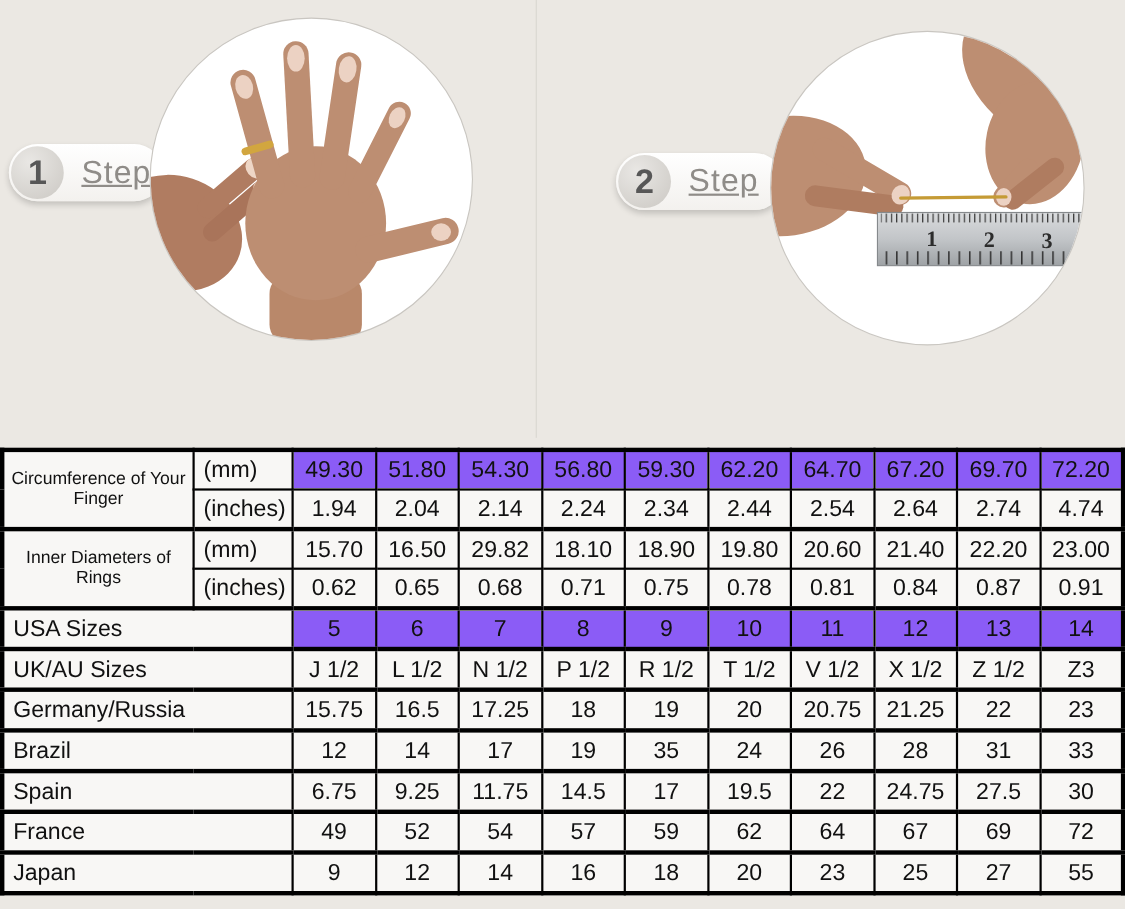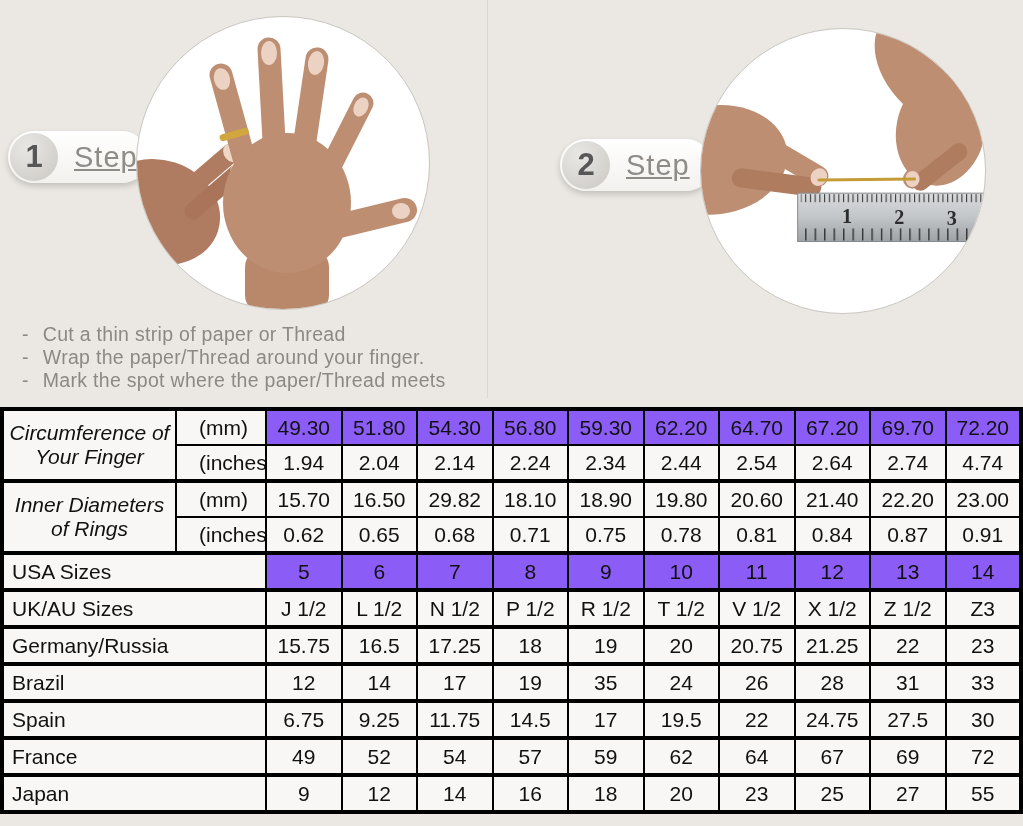--- a/index.html
+++ b/index.html
@@ -50,22 +50,22 @@
   
   .size-table{
     width:1023px;border-collapse:collapse;table-layout:fixed;
     border:4px solid #000;background:#f8f7f5;
     font-size:21px;color:#111;margin-top:0;
   }
   .size-table td{
     border:2px solid #000;height:31px;padding:1px 2px;
     text-align:center;vertical-align:middle;overflow:hidden;
   }
-  .size-table td.lbl{font-size:21px;line-height:1.15;padding:1px 4px;font-style:italic;}
-  .size-table td.unit{text-align:left;padding-left:22px;}
+  .size-table td.lbl{font-size:16px;line-height:1.15;padding:1px 4px;}
+  .size-table td.unit{text-align:left;padding-left:8px;}
   .size-table td.country{text-align:left;padding-left:8px;}
   .size-table td.shaded{background:#8b5cf6;}
   .size-table tr.thick-top td{border-top-width:4px;}
 </style>
 </head>
 <body>
 
 <div class="top">
   <div class="divider"></div>
 
@@ -141,25 +141,20 @@
         <rect x="96" y="163" width="186" height="48" fill="url(#rulerGrad)" stroke="#85898c" stroke-width="1"></rect>
         <rect x="99" y="164" width="181" height="8" fill="url(#ticksFine)"></rect>
         <rect x="99" y="198" width="181" height="12" fill="url(#ticksCoarse)"></rect>
         <text x="140" y="193" font-size="20" font-weight="bold" fill="#2c2c2c" font-family="Liberation Serif, serif">1</text>
         <text x="192" y="194" font-size="20" font-weight="bold" fill="#2c2c2c" font-family="Liberation Serif, serif">2</text>
         <text x="244" y="195" font-size="20" font-weight="bold" fill="#2c2c2c" font-family="Liberation Serif, serif">3</text>
       </g>
     </svg>
   </div>
 
-  <div class="instructions" id="instr1">
-    <span class="instr-line">Cut a thin strip of paper or Thread</span>
-    <span class="instr-line">Wrap the paper/Thread around your finger.</span>
-    <span class="instr-line">Mark the spot where the paper/Thread meets</span>
-  </div>
 
 </div>
 
 <table class="size-table">
   <colgroup>
     <col style="width:174px">
       <col style="width:90px">
     <col>
       <col>
       <col>

